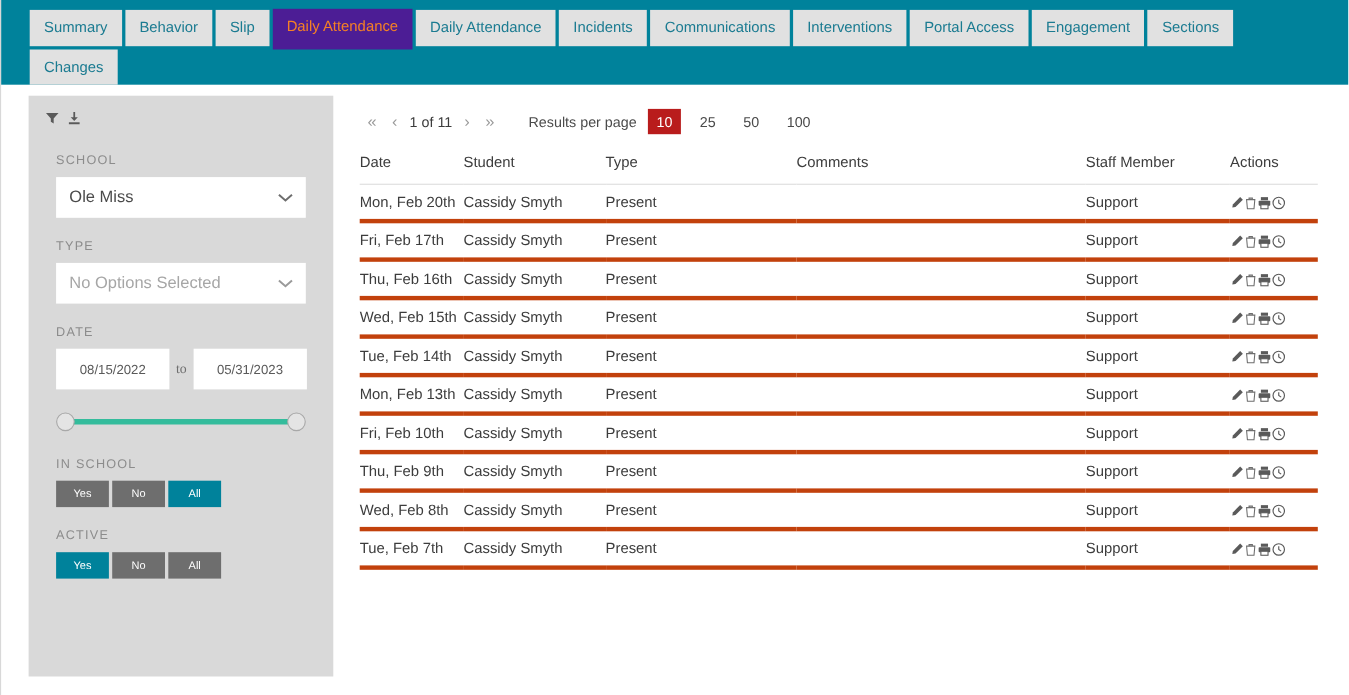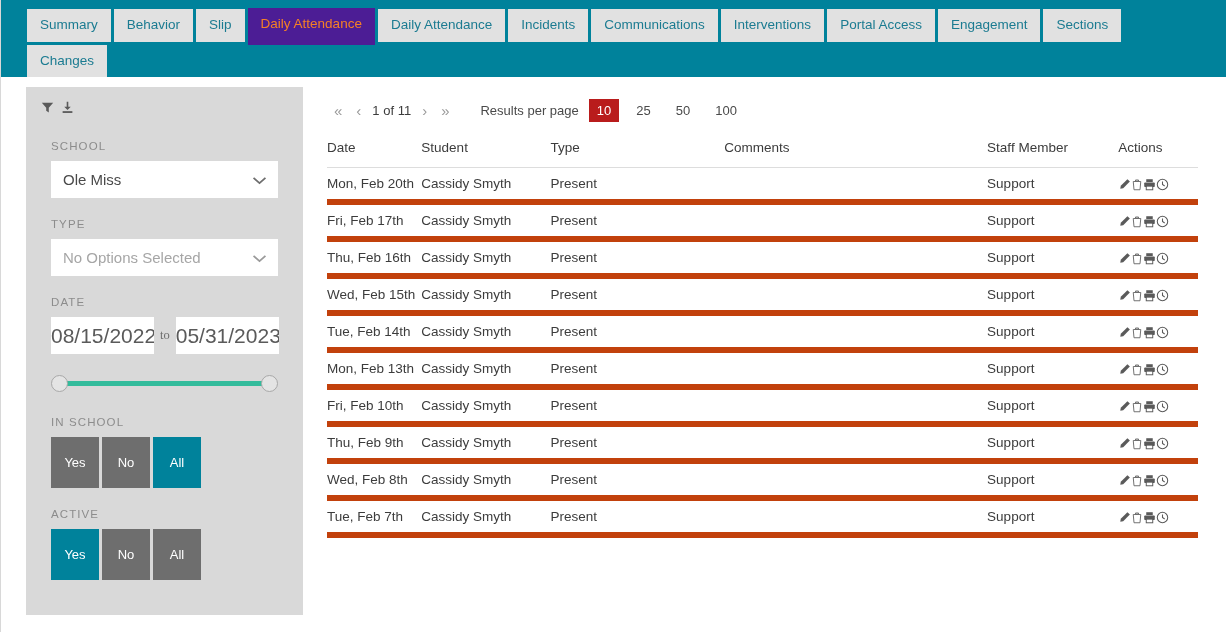--- a/index.html
+++ b/index.html
@@ -97,21 +97,21 @@
     display: flex;
     align-items: center;
     gap: 6px;
   }
   .date-in {
     background: #ffffff;
     border: none;
     height: 37px;
     width: 103px;
     text-align: center;
-    font-size: 21px;
+    font-size: 12px;
     color: #5a5a5a;
     font-family: "Liberation Sans", sans-serif;
     padding: 0;
   }
   .date-to { font-size: 12.5px; color: #6e6e6e; font-family: Liberation Serif, serif; }
   .slider-wrap {
     position: relative;
     height: 26px;
     margin-top: 16px;
     display: flex;
@@ -132,22 +132,22 @@
     border: 1.5px solid #a8a8a8;
     cursor: pointer;
   }
   .slider-handle.left { left: 0; }
   .slider-handle.right { right: 0; }
   .toggle-row { display: flex; gap: 3px; margin-top: 2px; }
   .toggle-btn {
     background: #6e6e6e;
     color: #ffffff;
     border: none;
-    font-size: 13px;
-    width: 48px; height: 51px;
+    font-size: 10px;
+    width: 48px; height: 24px;
     cursor: pointer;
     font-family: "Liberation Sans", sans-serif;
   }
   .toggle-btn.sel { background: #00829B; }
 
   
   .main {
     flex: 1;
     padding: 22px 28px 0 24px;
   }
@@ -187,21 +187,21 @@
   table.grid th {
     text-align: left;
     font-weight: normal;
     color: #3c3c3c;
     font-size: 13.5px;
     padding: 0 0 12px 0;
     border-bottom: 1px solid #dddddd;
   }
   table.grid td {
     padding: 8px 0 8px 0;
-    border-bottom: 6px solid #c2410c;
+    border-bottom: 4px solid #c2410c;
     color: #3c3c3c;
     vertical-align: middle;
     height: 29px;
   }
   .c-date { width: 95px; }
   .c-student { width: 130px; }
   .c-type { width: 175px; }
   .c-comments { width: 265px; }
   .c-staff { width: 132px; }
   .c-actions { width: 80px; }

